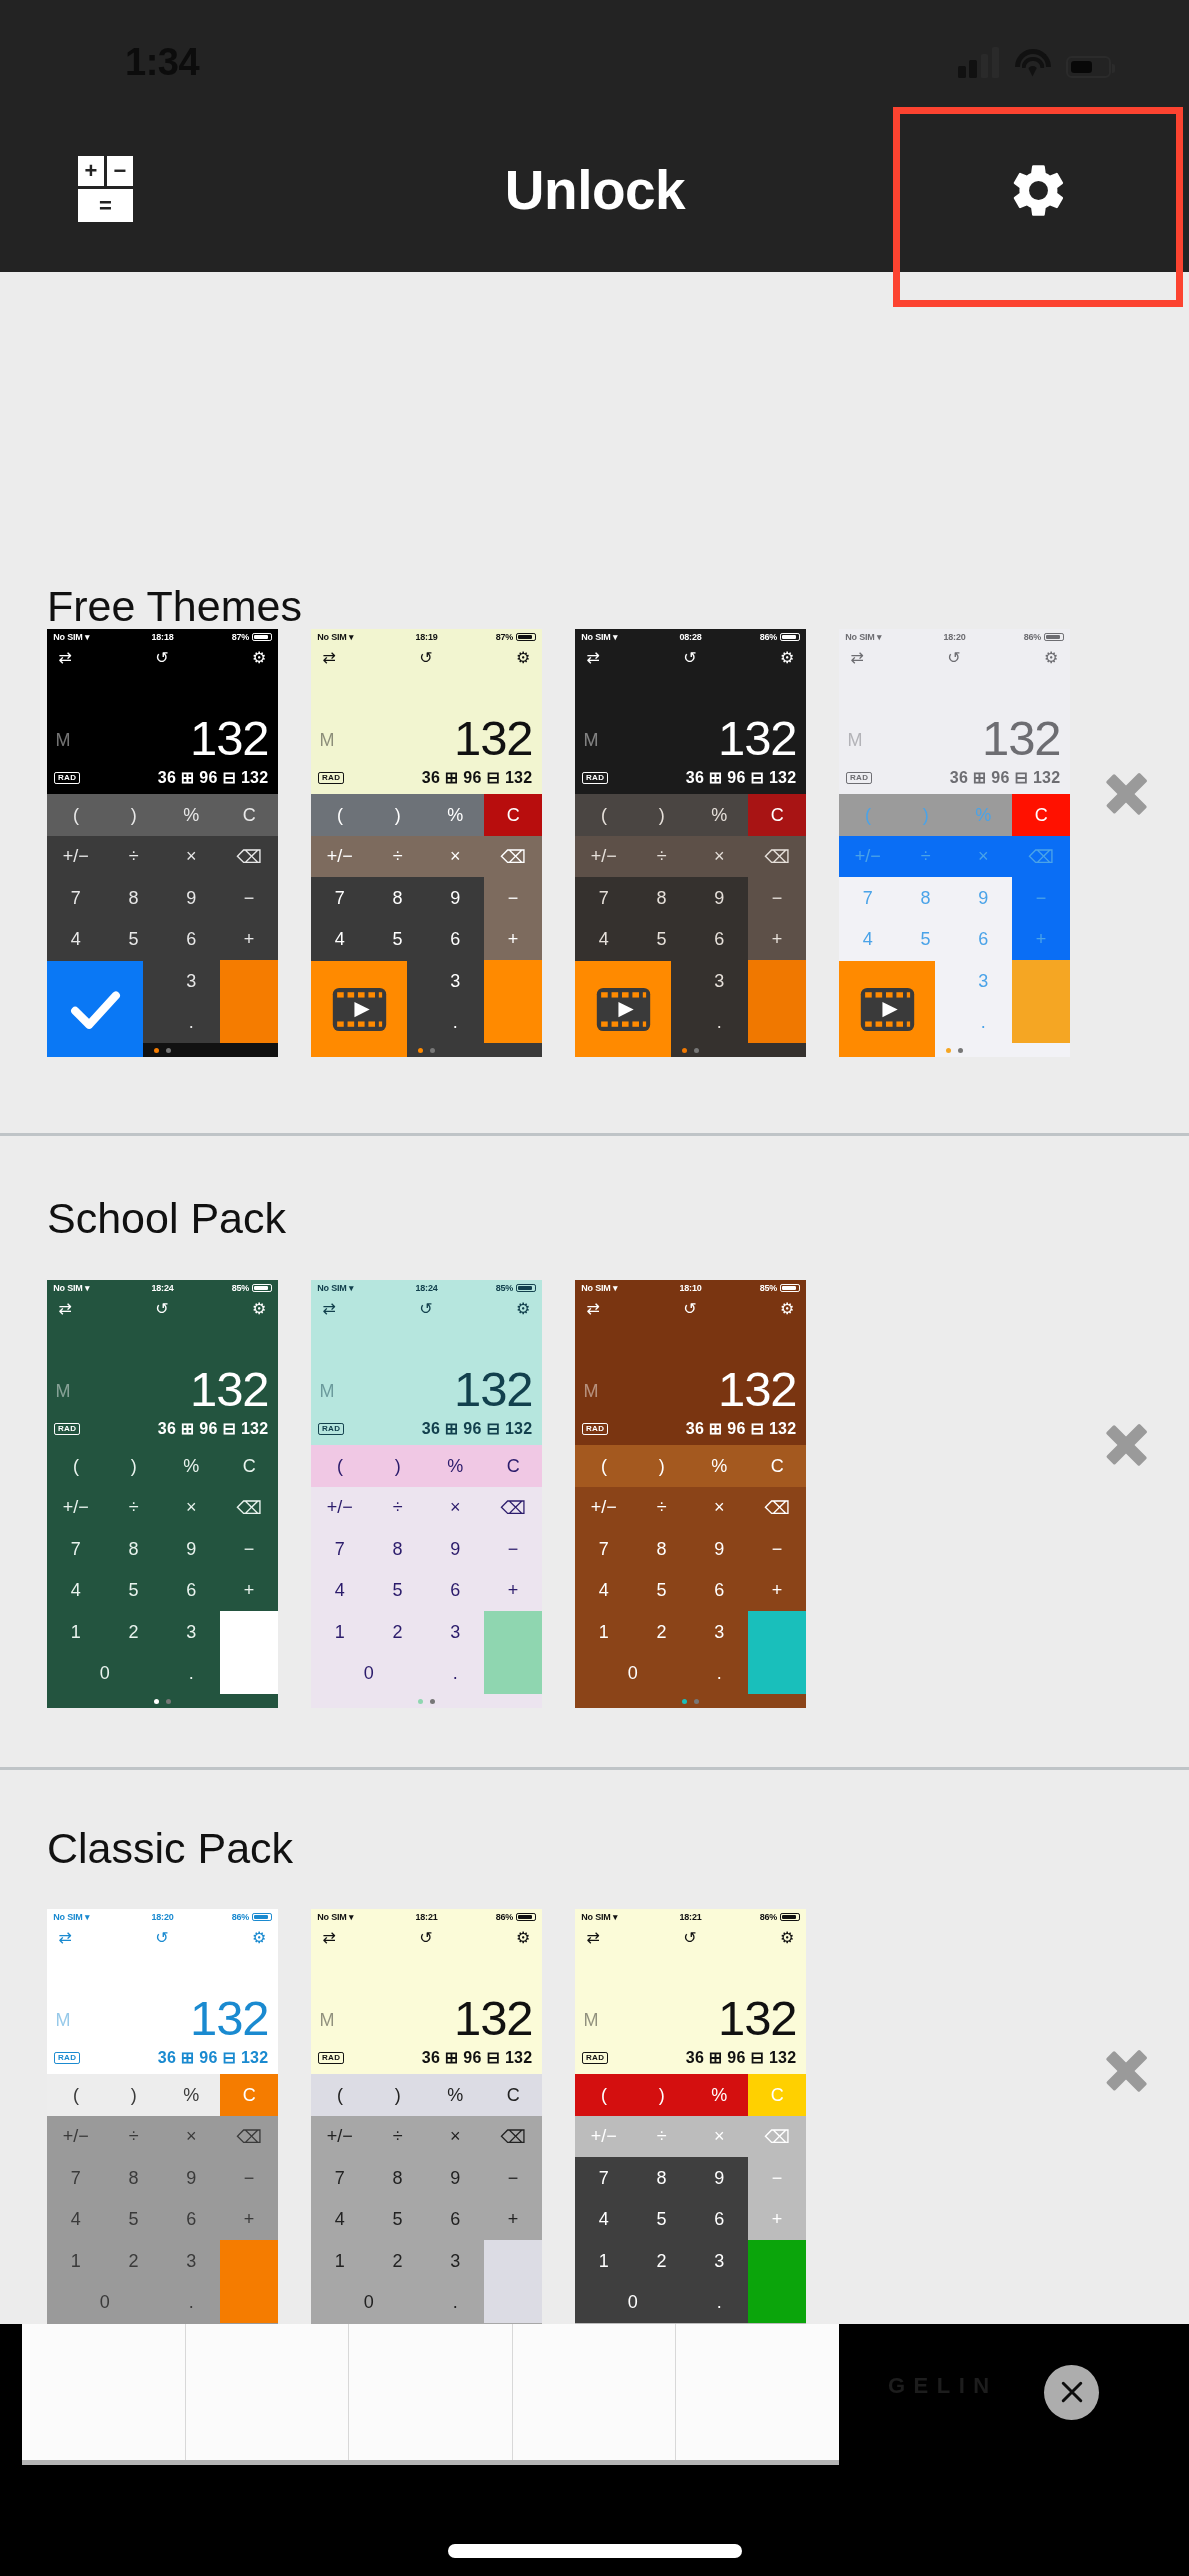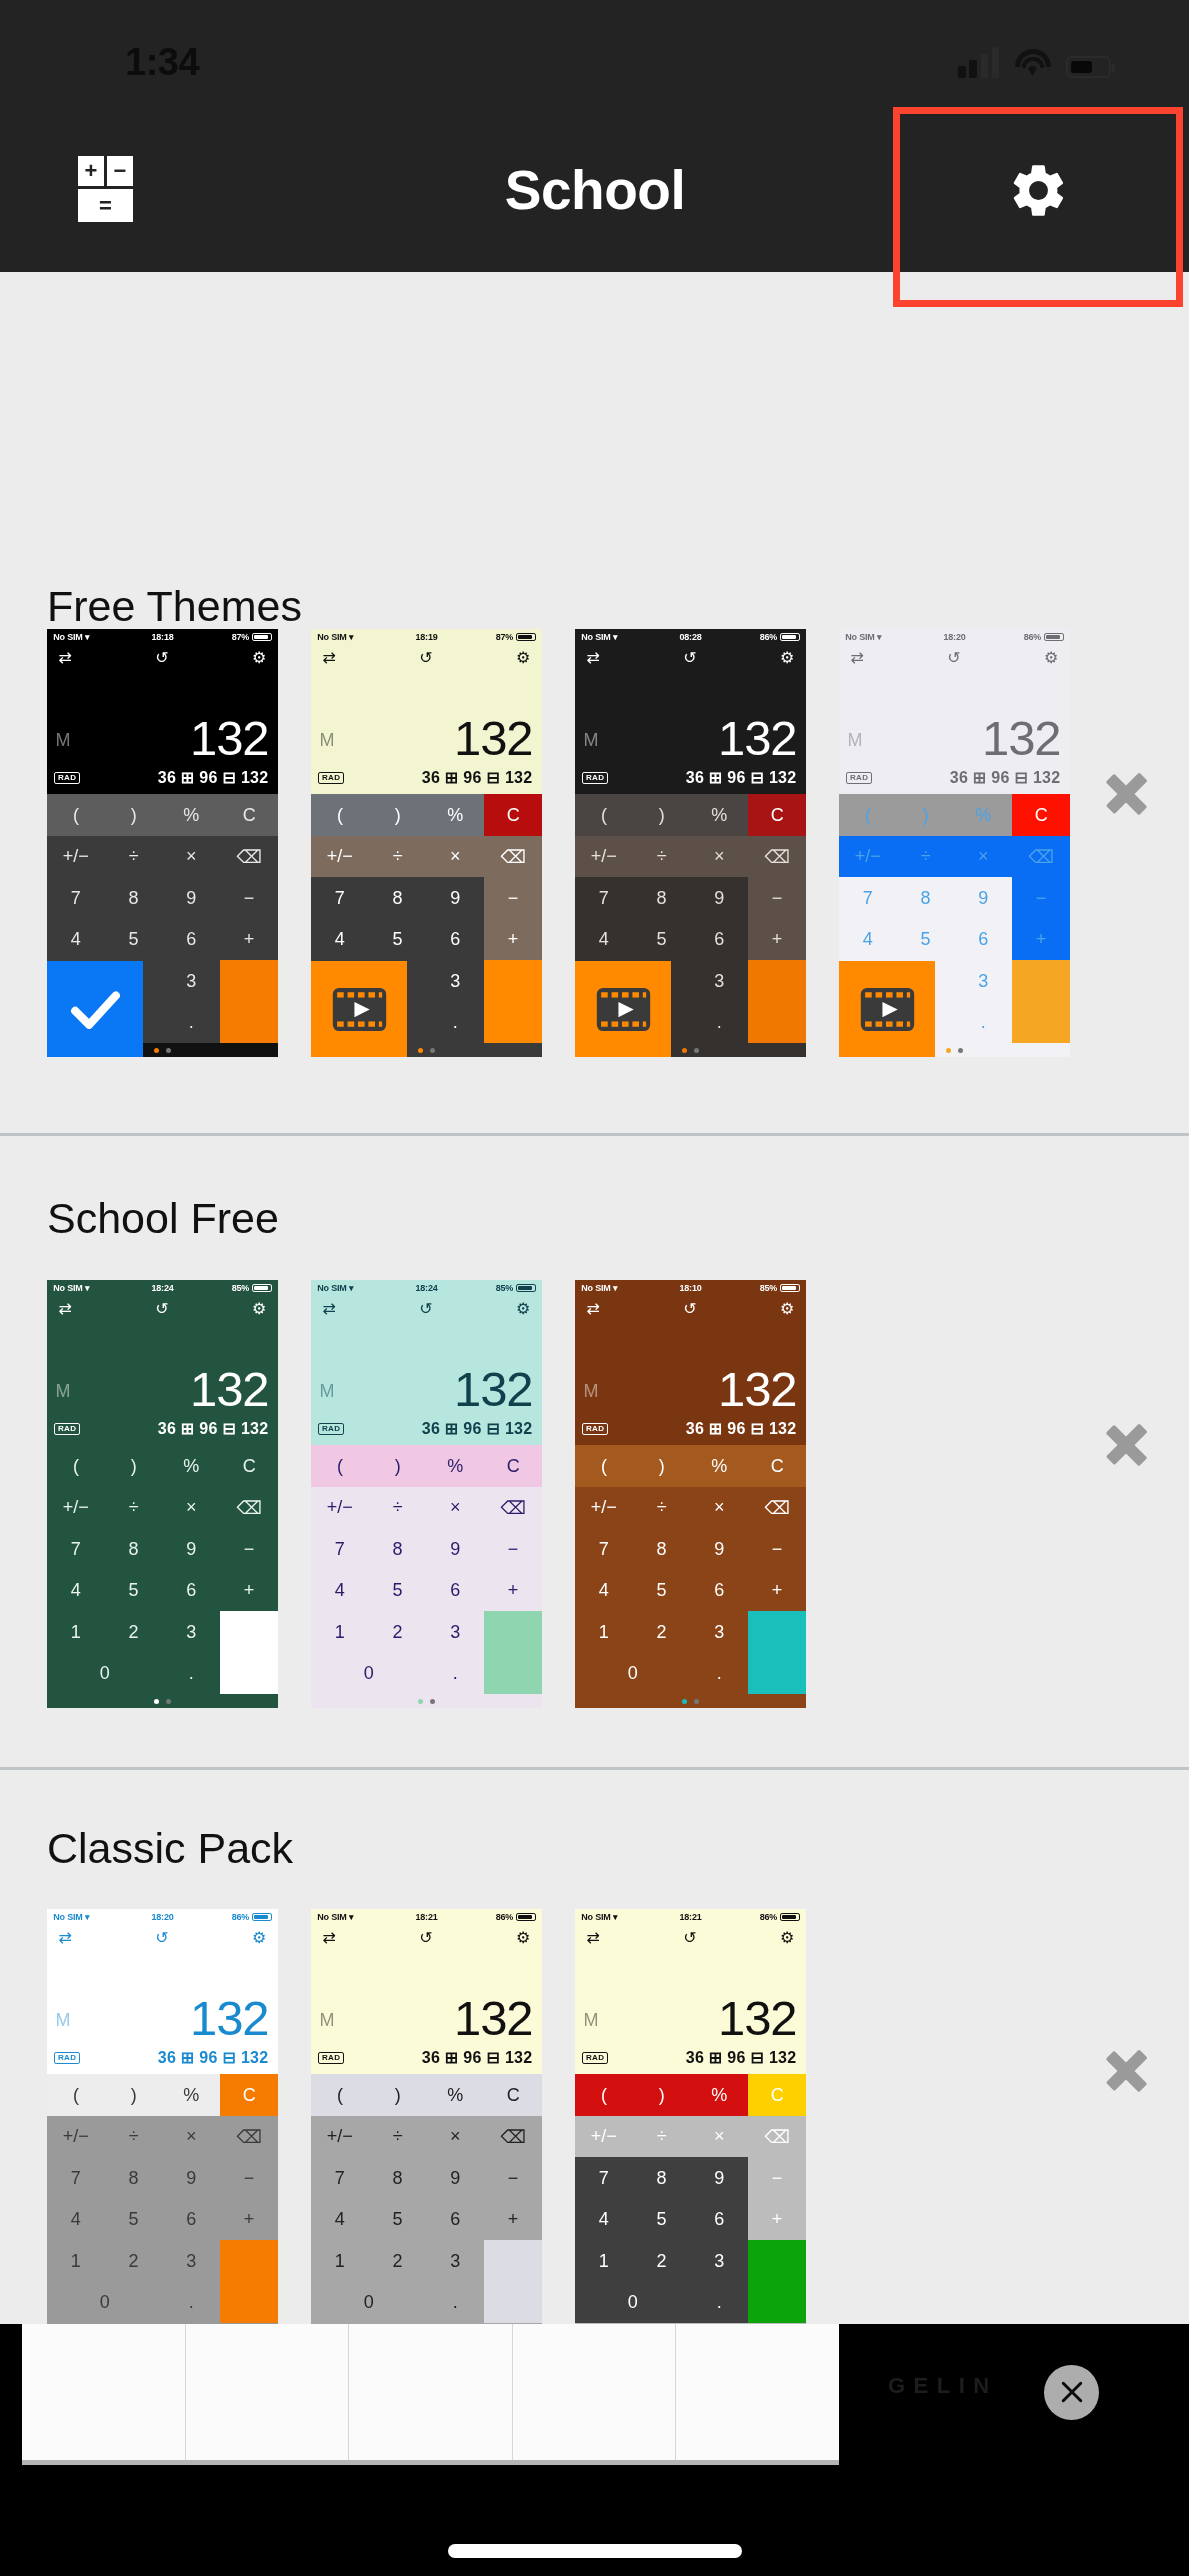--- a/index.html
+++ b/index.html
@@ -159,21 +159,21 @@
           <span class="w2" style="transform:translateX(-50%)"></span>
         <span class="w3" style="transform:translateX(-50%)"></span>
       </span>
       <span class="batt">
           <i></i>
         </span>
     </div>
   </div>
 
   <div class="navbar">
-    <div class="nav-title">School</div>
+    <div class="nav-title">Unlock</div>
   </div>
 
   <div class="calc-icon">
     <span class="k k1">+</span>
     <span class="k k2">−</span>
     <span class="k k3">=</span>
   </div>
 
   <div class="gear-btn">
     <span class="gear">
@@ -445,21 +445,21 @@
                 <rect x="15.5" y="16.7" width="2.6" height="2.1" fill="#ff8a00"></rect>
                 <rect x="19.6" y="16.7" width="1.3" height="2.1" fill="#ff8a00"></rect>
                 <path d="M10 9 L16 12 L10 15 Z" fill="#fff"></path>
               </svg>
             </span>
           </div>
         </div>
       </div>
       <div class="chev" style="top: 748px; left: 1100px;"></div>
       <div class="divider" style="top: 1133px;"></div>
-      <div class="sec-title" style="top: 1194px;">School Free</div>
+      <div class="sec-title" style="top: 1194px;">School Pack</div>
       <div class="cards" style="top: 1280px; left: 47px;">
         <div class="card">
           <div class="mini" style="background:#23543f">
             <div class="m-status" style="background:#23543f;color:#ffffff">
               <span class="l">No SIM ▾</span>
               <span class="c">18:24</span>
               <span class="r">85%<span class="m-bat">
                   <i></i>
                 </span></span>
             </div>

